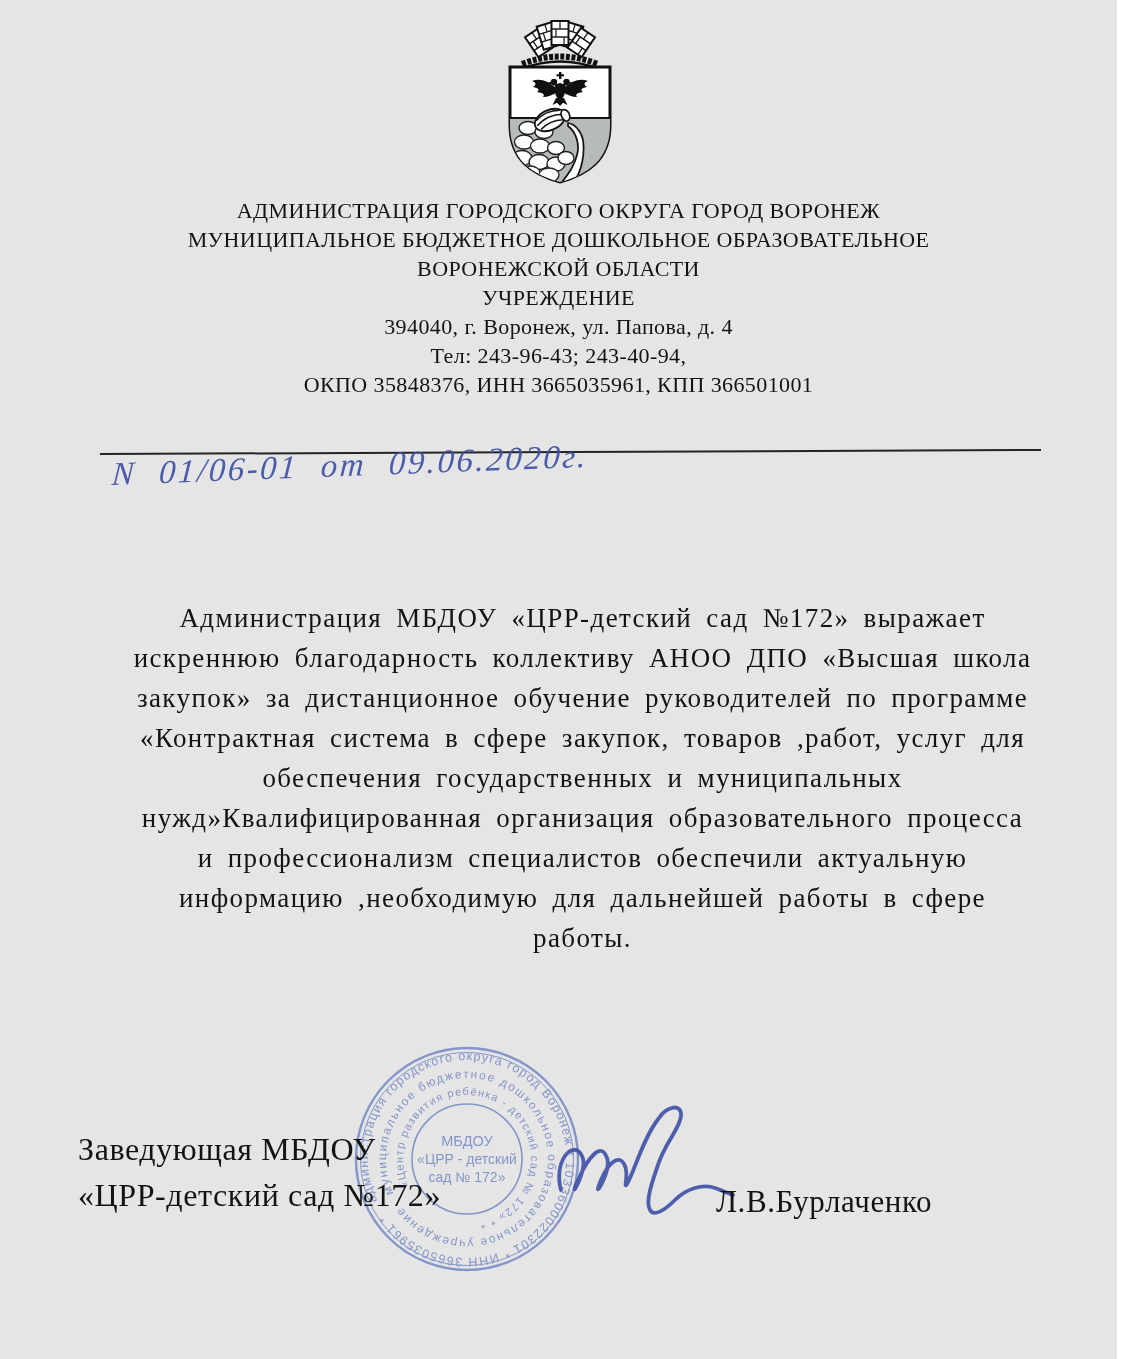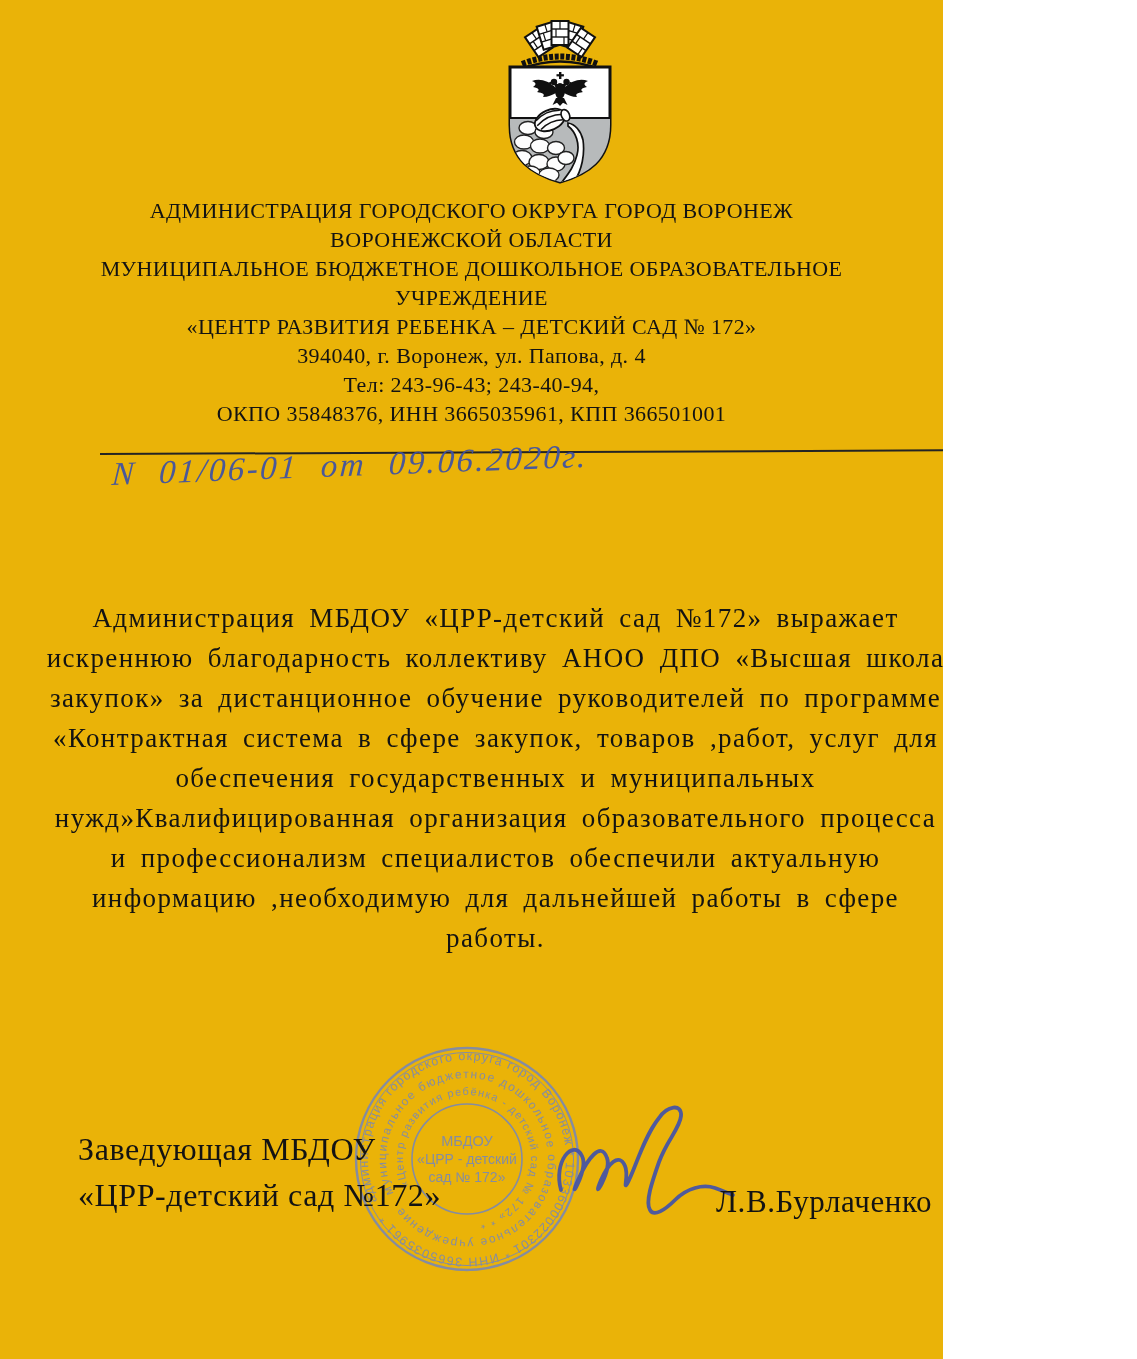--- a/index.html
+++ b/index.html
@@ -1,17 +1,17 @@
 <!DOCTYPE html>
 <html><head>
 <meta charset="utf-8">
 <style>
   html,body{margin:0;padding:0;background:#ffffff;}
   .page{
-    position:relative;width:943px;height:1359px;background:#eab308;
+    position:relative;width:1117px;height:1359px;background:#e5e5e5;
     font-family:"Liberation Serif","DejaVu Serif",serif;color:#131313;overflow:hidden;
   }
   .emblem{position:absolute;left:494px;top:12px;width:132px;height:182px;}
   .org-header{position:absolute;left:0;top:196px;width:100%;text-align:center;
     font-size:22px;line-height:29px;letter-spacing:.4px;}
   .org-header div{white-space:nowrap;}
   .ref-divider{position:absolute;left:100px;top:451px;width:941px;height:2px;
     background:#242424;transform:rotate(-.25deg);}
   .handwritten{position:absolute;left:112px;top:456px;font-size:33px;font-style:italic;
     color:#3d51a6;letter-spacing:2.5px;word-spacing:12px;white-space:nowrap;
@@ -102,24 +102,23 @@
         <ellipse cx="66" cy="79" rx="5" ry="8"></ellipse>
         <path d="M62,76 C54,68 45,66 38,69 C43,71 42,73 39,75 C45,76 46,78 43,80 C49,81 51,82 49,85 C54,85 58,83 62,81 Z"></path>
         <path d="M70,76 C78,68 87,66 94,69 C89,71 90,73 93,75 C87,76 86,78 89,80 C83,81 81,82 83,85 C78,85 74,83 70,81 Z"></path>
         <path d="M62,86 l-3.5,7 4.5,-2.2 3,3.2 3,-3.2 4.5,2.2 -3.5,-7 z"></path>
       </g>
     </g>
   </svg>
 
   <div class="org-header">
     <div>АДМИНИСТРАЦИЯ ГОРОДСКОГО ОКРУГА ГОРОД ВОРОНЕЖ</div>
+    <div>МУНИЦИПАЛЬНОЕ БЮДЖЕТНОЕ ДОШКОЛЬНОЕ ОБРАЗОВАТЕЛЬНОЕ</div>
     <div>ВОРОНЕЖСКОЙ ОБЛАСТИ</div>
-    <div>МУНИЦИПАЛЬНОЕ БЮДЖЕТНОЕ ДОШКОЛЬНОЕ ОБРАЗОВАТЕЛЬНОЕ</div>
     <div>УЧРЕЖДЕНИЕ</div>
-    <div>«ЦЕНТР РАЗВИТИЯ РЕБЕНКА – ДЕТСКИЙ САД № 172»</div>
     <div>394040, г. Воронеж, ул.  Папова, д. 4</div>
     <div>Тел: 243-96-43; 243-40-94,</div>
     <div>ОКПО 35848376, ИНН 3665035961, КПП 366501001</div>
   </div>
 
   <div class="ref-divider"></div>
 
   <div class="handwritten">N 01/06-01  от  09.06.2020г.</div>
 
 

